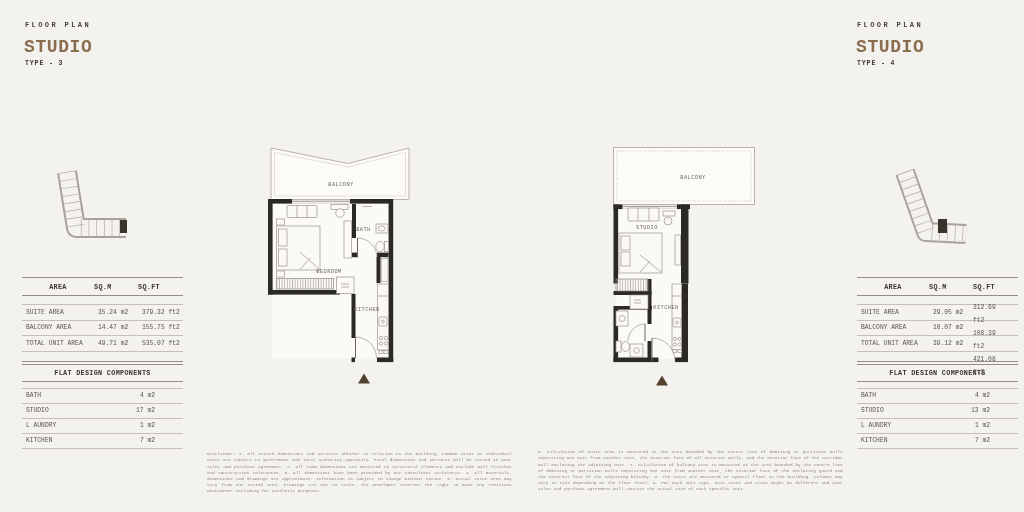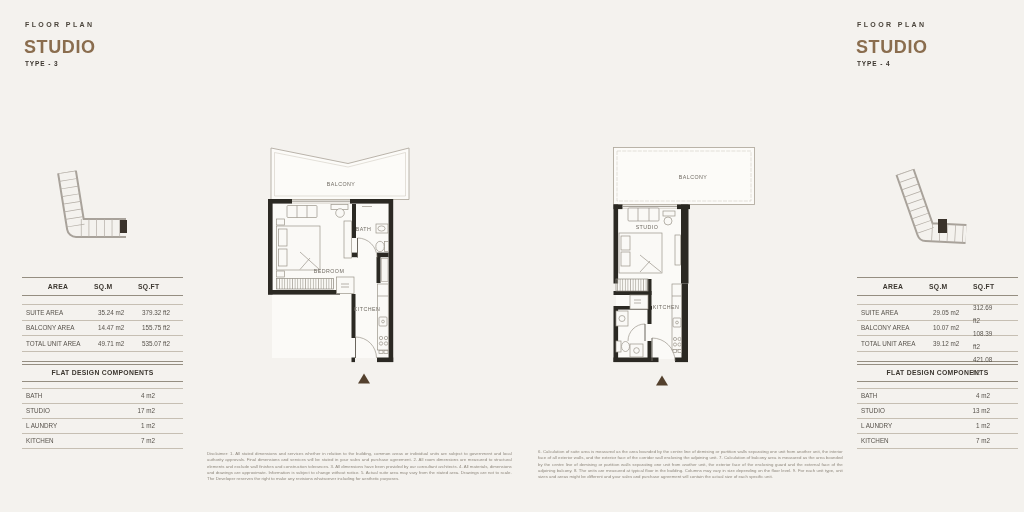--- a/index.html
+++ b/index.html
@@ -1,17 +1,17 @@
 <!DOCTYPE html>
 <html><head>
 <meta charset="utf-8">
 <style>
   html,body{margin:0;padding:0;background:#f4f2ee;}
   .stage{position:relative;width:1024px;height:512px;background:#f4f2ee;overflow:hidden;
-         font-family:Liberation Sans, sans-serif;}
+         font-family:Liberation Mono, monospace;}
   .abs{position:absolute;}
   
   .eyebrow{font-size:7px;letter-spacing:2.4px;color:#4a443b;font-weight:600;}
   .title{font-size:18px;font-weight:800;color:#8a6d4e;letter-spacing:.6px;}
   .type{font-size:6.5px;font-weight:700;color:#3b352e;letter-spacing:.9px;}
   
   .tbl{width:161px;font-size:6.3px;color:#57524b;}
   .rule{border-top:1px solid #958e81;height:0;}
   .rule.light{border-top:1px solid #c6bfb3;}
   .dbl{height:2px;border-top:1px solid #958e81;border-bottom:1px solid #958e81;}

